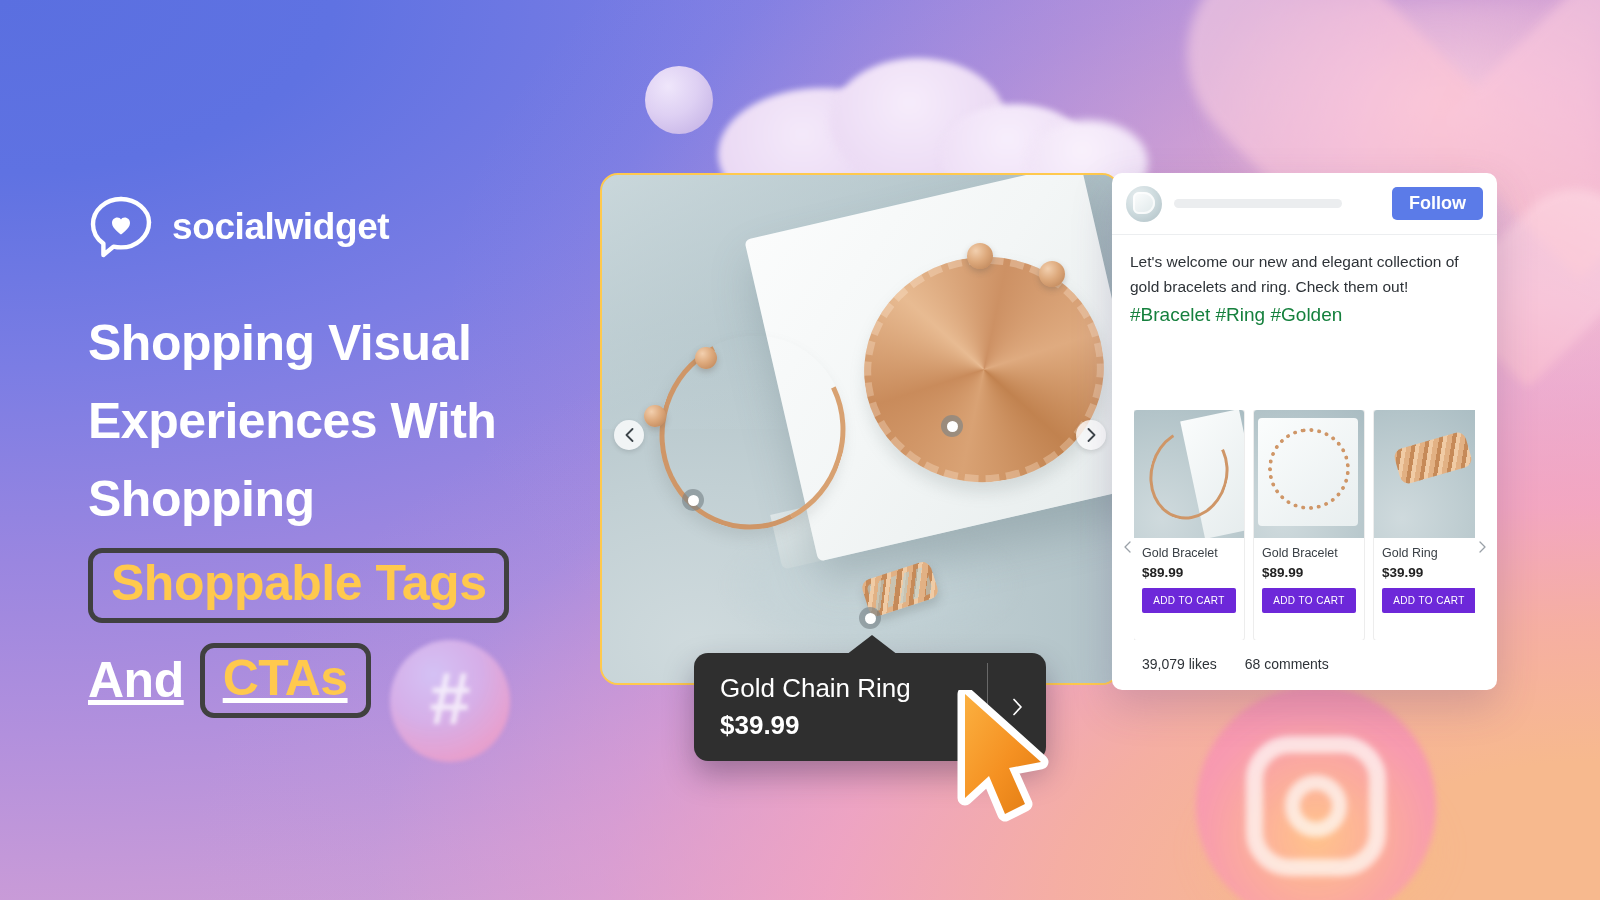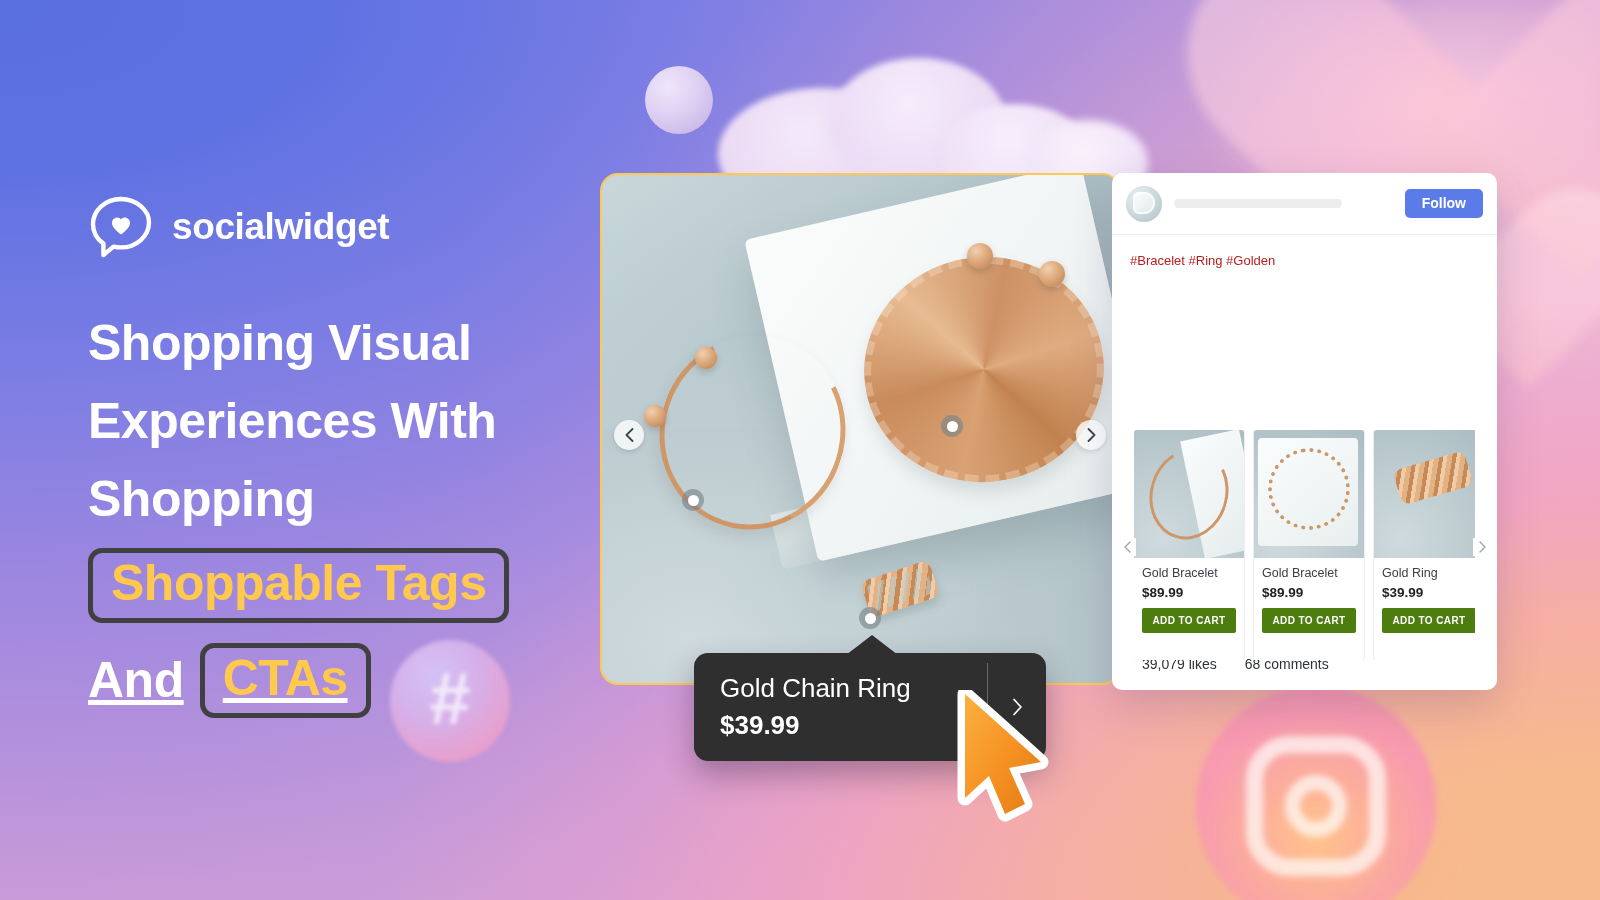--- a/index.html
+++ b/index.html
@@ -237,31 +237,31 @@
     width:36px; height:36px; border-radius:50%; flex:0 0 auto; position:relative; overflow:hidden;
     background:radial-gradient(circle at 35% 30%, #e8eef0 0%, #cfdcdf 45%, #aebfc5 100%);
   }
   .avatar:after {
     content:""; position:absolute; left:7px; top:6px; width:22px; height:22px;
     border-radius:6px 50% 50% 6px; background:linear-gradient(140deg,#fdfefe,#dfe8ea);
     box-shadow:inset 0 0 0 2px rgba(255,255,255,.7);
   }
   .uname-skeleton { height:9px; width:168px; border-radius:5px; background:#ebedef; }
   .follow-btn {
-    margin-left:auto; background:#5b7be8; color:#fff; font-size:14px; font-weight:700;
+    margin-left:auto; background:#5b7be8; color:#fff; font-size:18px; font-weight:700;
     padding:7px 17px; border-radius:5px; border:none; line-height:1.1;
   }
   .card-caption { padding:14px 18px 0 18px; flex:0 0 auto; }
   .cap-text { font-size:15.5px; line-height:1.62; color:#2e3338; }
-  .cap-tags { font-size:13px; line-height:1.62; color:#b91c1c; margin-top:1px; }
+  .cap-tags { font-size:19px; line-height:1.62; color:#15803d; margin-top:1px; }
 
   .card-products {
     margin-top:auto; position:relative; padding:0 22px; flex:0 0 auto; height:230px;
   }
-  .prod-scroll { display:flex; gap:10px; overflow:hidden; height:100%;margin-top:20px; }
+  .prod-scroll { display:flex; gap:10px; overflow:hidden; height:100%; }
   .prod {
     flex:0 0 110px; width:110px; background:#fff; border-radius:3px;
     box-shadow:0 0 0 1px #ededed; overflow:hidden;
   }
   .prod-img { height:128px; position:relative; overflow:hidden;
     background:radial-gradient(120% 110% at 25% 85%, #cfdadd 0%, #bdccd0 50%, #a9bcc2 100%); }
   .p1 .mini-bangle {
     position:absolute; left:16px; top:18px; width:78px; height:92px; border-radius:50%;
     border:3px solid #cf9667; border-top-color:transparent; transform:rotate(16deg);
   }
@@ -275,22 +275,22 @@
     background:linear-gradient(140deg,#fbfdfd,#e8eeef); border-radius:4px; }
   .p3 .mini-ring {
     position:absolute; left:22px; top:30px; width:74px; height:36px; border-radius:9px;
     transform:rotate(-16deg);
     background:repeating-linear-gradient(115deg, #e2b184 0 5px, #c68a58 5px 9px, #f0cba5 9px 13px);
   }
   .prod-info { padding:8px 8px 10px 8px; }
   .prod-name { font-size:12.5px; color:#3a4046; line-height:1.25; white-space:nowrap; }
   .prod-price { font-size:13.5px; font-weight:700; color:#222; margin-top:3px; }
   .cart-btn {
-    margin-top:8px; width:100%; background:#4d7c0f; color:#fff; border:none;
-    font-size:10px; font-weight:700; letter-spacing:.4px; padding:7px 0; border-radius:2px;
+    margin-top:8px; width:100%; background:#6d28d9; color:#fff; border:none;
+    font-size:10px; font-weight:400; letter-spacing:.4px; padding:7px 0; border-radius:2px;
     white-space:nowrap;
   }
   .prod-arrow {
     position:absolute; top:128px; width:18px; height:18px;
     display:flex; align-items:center; justify-content:center;
     color:#9aa1a8; font-size:14px; line-height:1; background:#fff;
   }
   .prod-prev { left:6px; }
   .prod-next { right:6px; }
 
@@ -412,20 +412,21 @@
 
 <div id="card">
 
   <div class="card-head">
     <div class="avatar"></div>
     <div class="uname-skeleton"></div>
     <button class="follow-btn">Follow</button>
   </div>
 
   <div class="card-caption">
+    <div class="cap-text">Let's welcome our new and elegant collection of gold bracelets and ring. Check them out!</div>
     <div class="cap-tags">#Bracelet #Ring #Golden</div>
   </div>
 
   <div class="card-products">
     <div class="prod-scroll">
 
       <div class="prod p1">
         <div class="prod-img">
           <div class="mb-box"></div>
             <div class="mini-bangle"></div>

